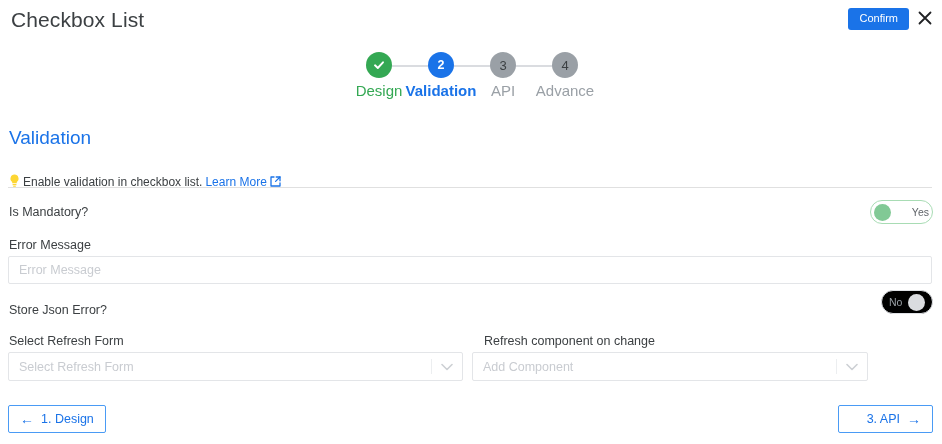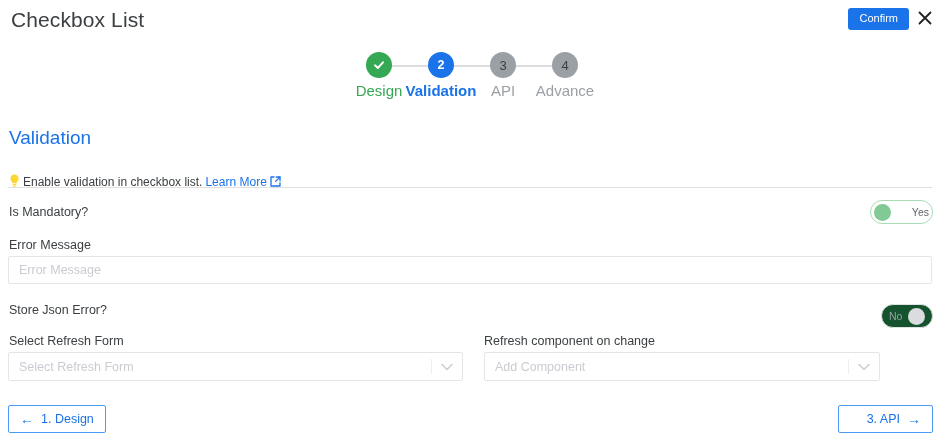--- a/index.html
+++ b/index.html
@@ -216,24 +216,24 @@
     justify-content: space-between;
     gap: 16px;
   }
   .toggle-yes .knob {
     width: 17px; height: 17px; border-radius: 50%;
     background: #81c995;
   }
   .toggle-yes .toggle-text { color: #5f6368; }
   .toggle-no {
     right: 9px;
-    top: 304px;
+    top: 290px;
     width: 52px;
     border: 1px solid #e0e2e6;
-    background: #14532d;
+    background: #000000;
     padding: 0 3px;
     justify-content: flex-start;
     gap: 6px;
   }
   .toggle-no .knob {
     width: 17px; height: 17px; border-radius: 50%;
     background: #dadce0;
     order: 2;
   }
   .toggle-no .toggle-text { color: #9aa0a6; margin-left: 4px; }
@@ -245,21 +245,21 @@
     height: 29px;
     box-sizing: border-box;
     border: 1px solid #e3e5e8;
     border-radius: 2px;
     background: #ffffff;
     display: flex;
     align-items: center;
     cursor: pointer;
   }
   .select-left { left: 8px; width: 455px; }
-  .select-right { left: 484px; width: 396px; align-items: center; }
+  .select-right { left: 472px; width: 396px; align-items: center; }
   .select-value {
     flex: 1;
     padding-left: 10px;
     font-size: 12.5px;
     color: #c9ccd1;
   }
   .select-sep {
     width: 1px;
     height: 15px;
     background: #eceef0;

